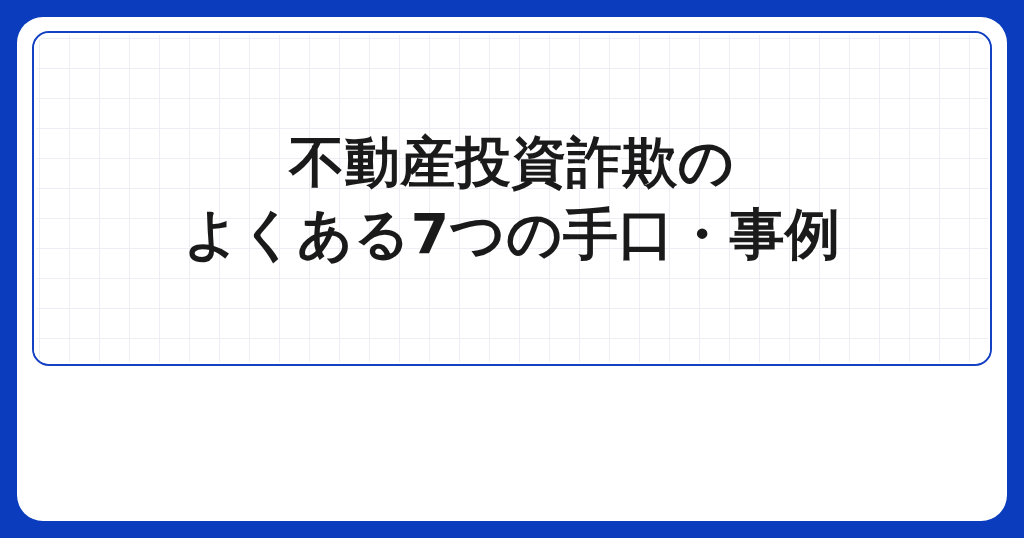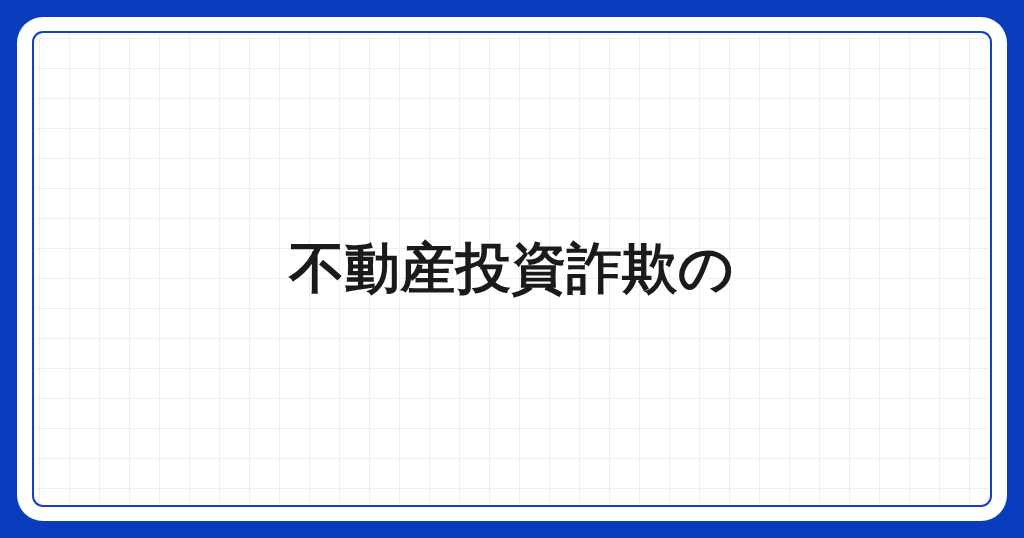--- a/index.html
+++ b/index.html
@@ -34,24 +34,24 @@
     box-sizing: border-box;
     overflow: hidden;
   }
 
   
   #grid-panel {
     position: absolute;
     left: 15px;
     top: 14px;
     width: 960px;
-    height: 476px;
+    height: 335px;
     box-sizing: border-box;
     border: 2.5px solid #1440c4;
-    border-radius: 11px;
+    border-radius: 17px;
     background-color: #ffffff;
     background-image:
       linear-gradient(to right,  #eceef3 1.4px, transparent 1.4px),
       linear-gradient(to bottom, #eceef3 1.4px, transparent 1.4px);
     background-size: 30px 30px;
     background-position: 5px 5px;
     overflow: hidden;
   }
 
   
@@ -92,17 +92,18 @@
 <body>
 
 <div id="thumbnail-canvas">
 
   <div id="white-mat">
 
     <div id="grid-panel">
 
       <div id="title-block">
         <div class="title-line">不動産投資詐欺の</div>
+        <div class="title-line">よくある7つの手口・事例</div>
       </div>
 
     </div>
   </div>
 </div>
 
 </body></html>

